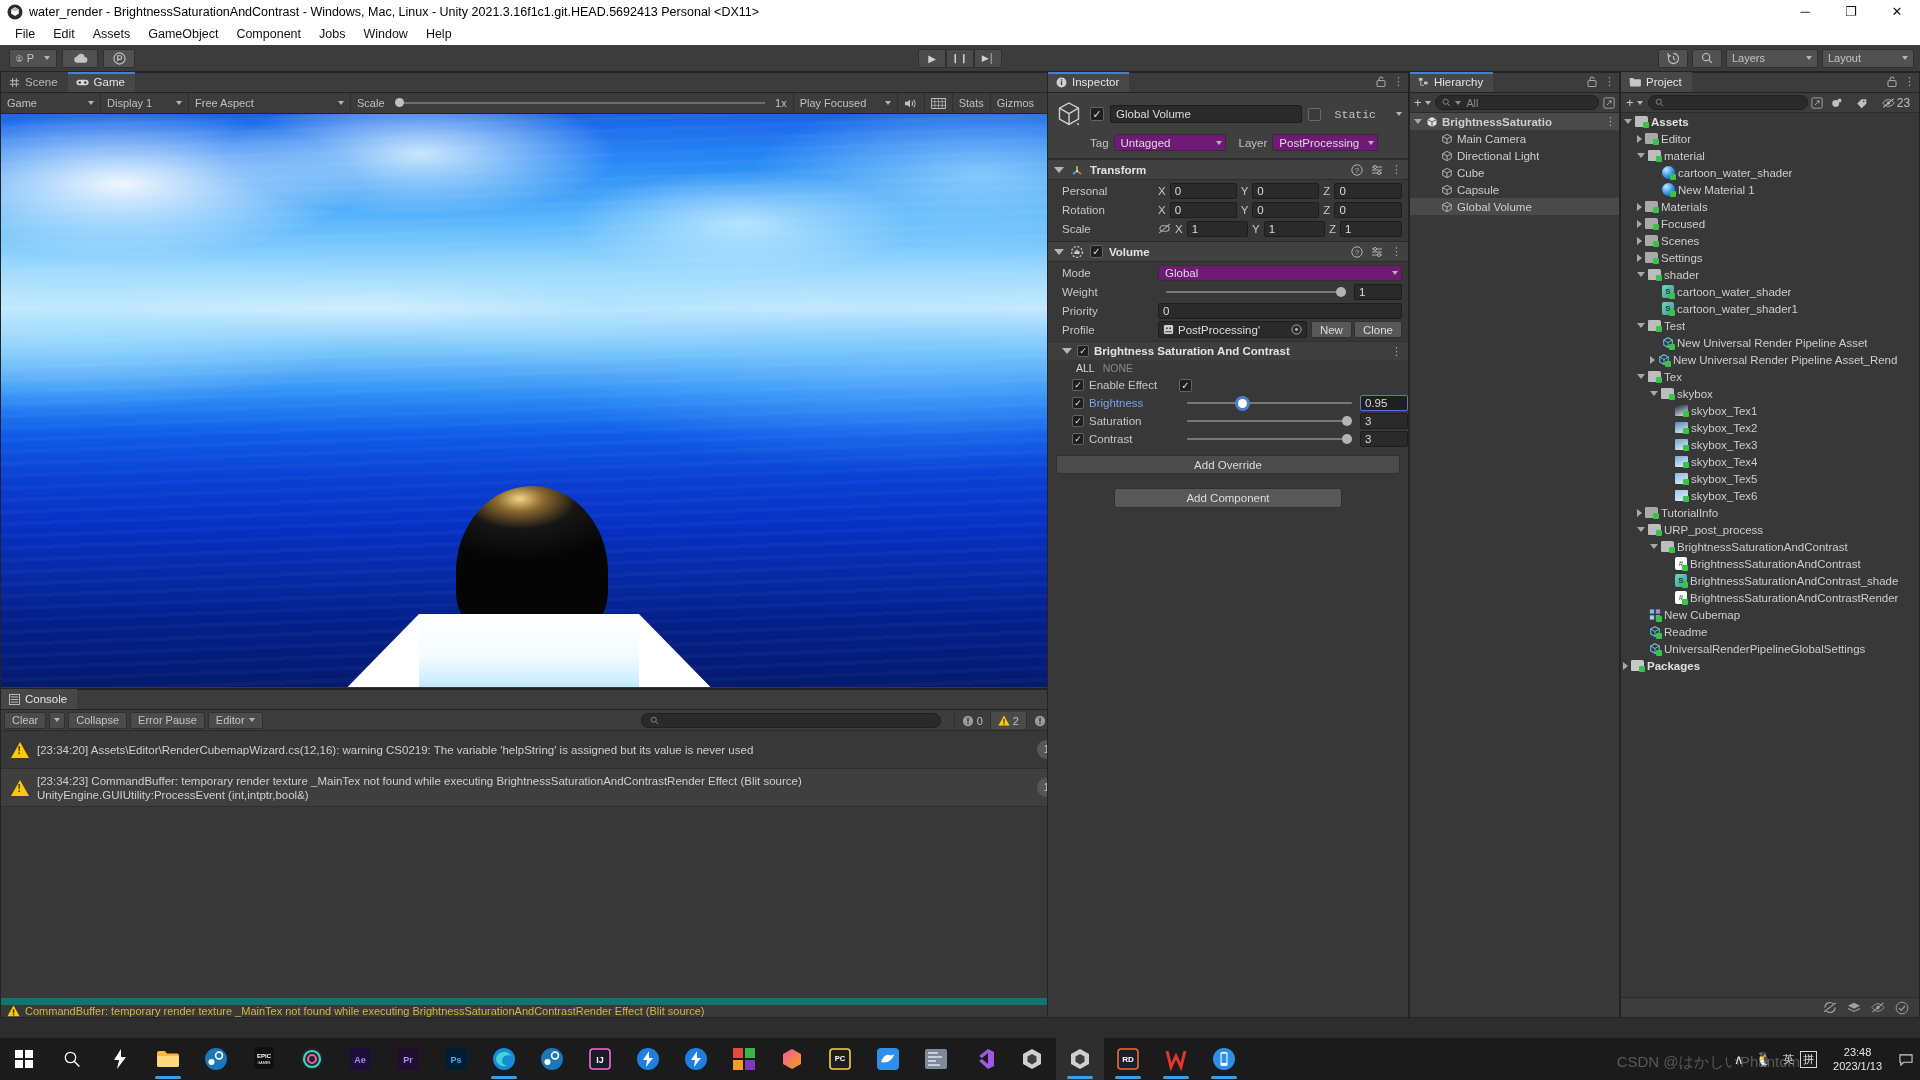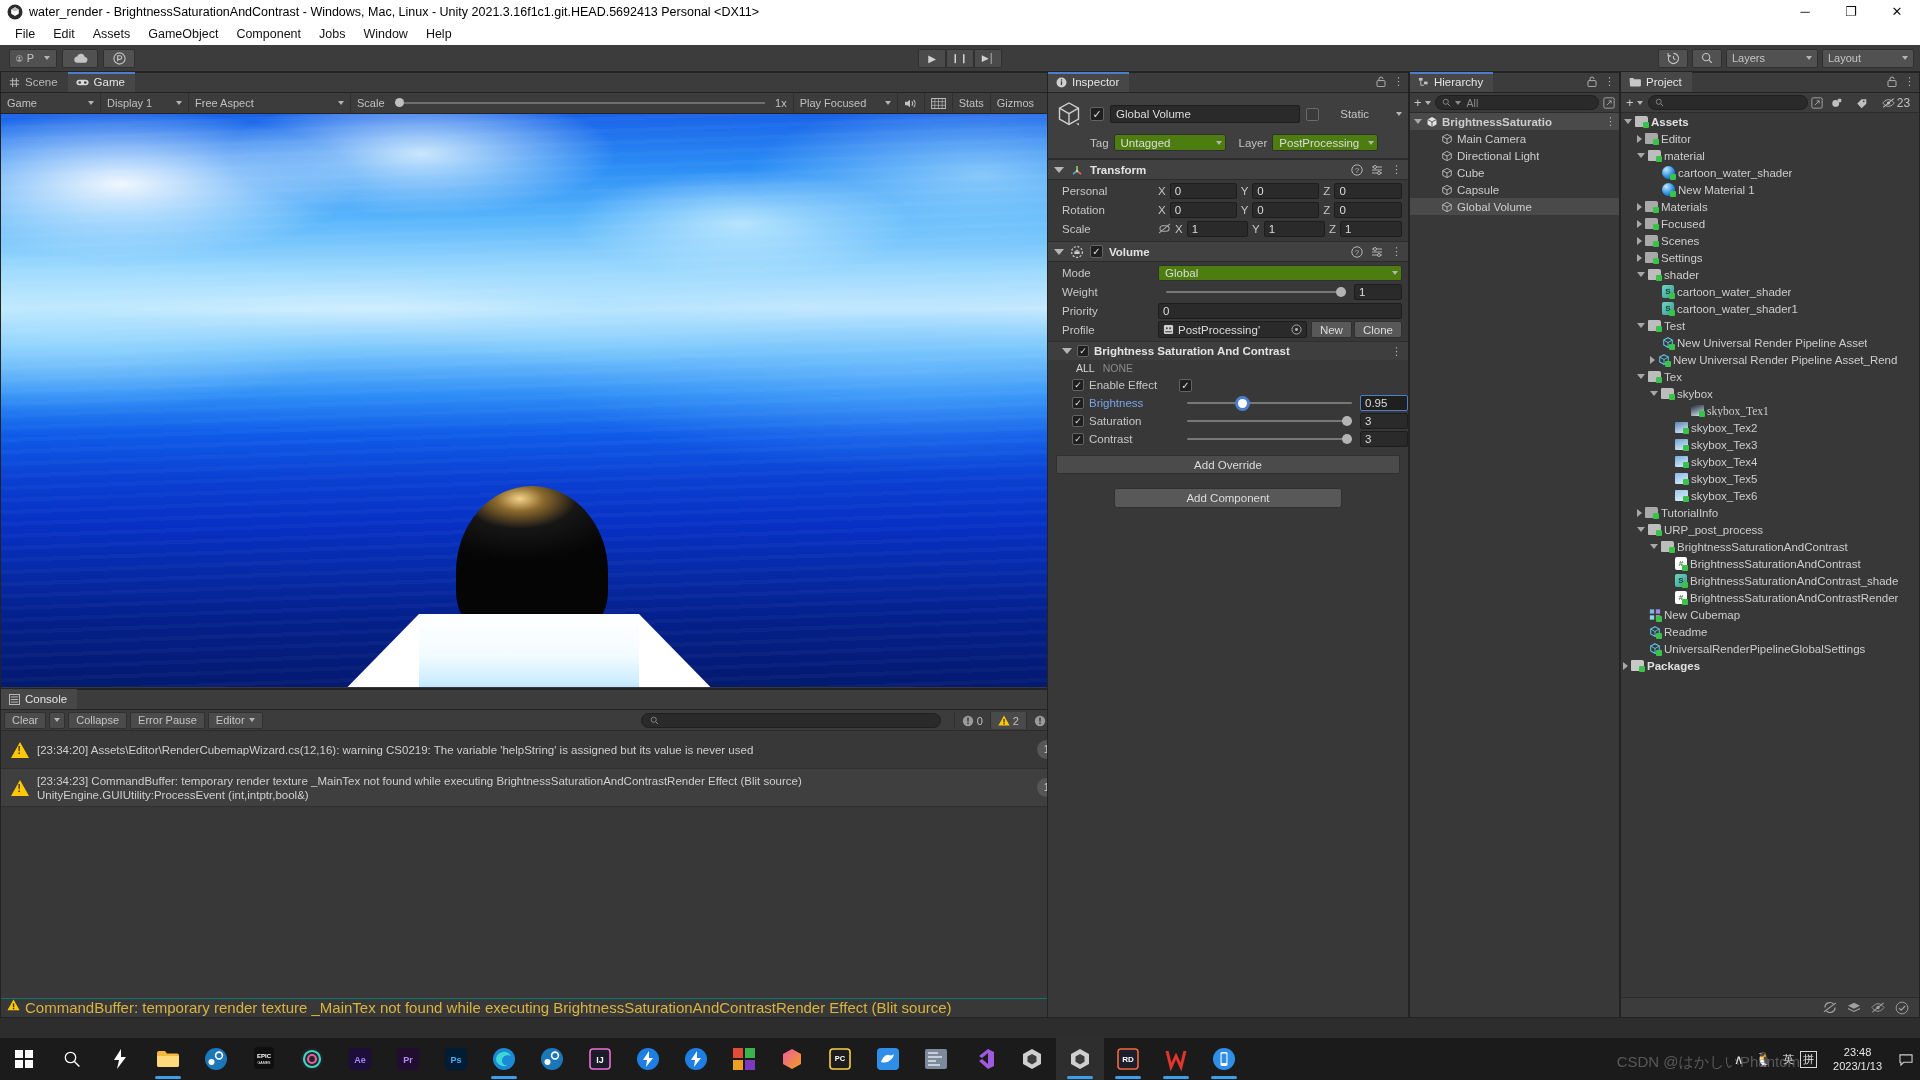--- a/index.html
+++ b/index.html
@@ -165,44 +165,44 @@
   .warn-tri {
     width: 0; height: 0; border-left: 9px solid transparent; border-right: 9px solid transparent;
     border-bottom: 16px solid #ffc808; margin-right: 8px; position: relative; flex: none;
   }
   .warn-tri::after {
     content: "!"; position: absolute; left: -2.5px; top: 3px; font-size: 10px;
     font-weight: bold; color: #3a2e00;
   }
   .console-status {
     position: absolute; bottom: 0; left: 0; right: 0; height: 19px;
-    background: #383838; border-top: 1px solid #0f766e; display: flex;
-    align-items: flex-start; padding-left: 6px; color: #d8b441; font-size: 15px;
+    background: #383838; border-top: 7px solid #0f766e; display: flex;
+    align-items: flex-end; padding-left: 6px; color: #d8b441; font-size: 11px;
   }
 
   
   #inspector-panel { left: 1047px; top: 72px; width: 362px; height: 946px; }
   .insp-body { padding: 0; overflow: hidden; height: 100%; }
   .insp-head { padding: 6px 6px 7px 6px; background: #3f3f3f; border-bottom: 1px solid #2c2c2c; }
   .insp-row1 { display: flex; align-items: center; gap: 6px; }
   .cube-icon { width: 30px; height: 30px; flex: none; }
   .ucheck {
     width: 14px; height: 14px; background: #1f1f1f; border: 1px solid #636363; border-radius: 2px;
     display: flex; align-items: center; justify-content: center; color: #e0e0e0; font-size: 11px; flex:none;
   }
   .utextfield {
     flex: 1; height: 18px; background: #2a2a2a; border: 1px solid #1d1d1d; border-radius: 2px;
     display: flex; align-items: center; padding: 0 5px; color: #dcdcdc; font-size: 11.5px;
   }
-  .static-box { display: flex; align-items: center; gap: 21px; font-size: 11.5px; }
+  .static-box { display: flex; align-items: center; gap: 14px; font-size: 11.5px; font-family: Liberation Mono, monospace; }
   .sq { width: 13px; height: 13px; background: #3b3b3b; border: 1px solid #6a6a6a; border-radius: 2px; }
   .insp-row2 { display: flex; align-items: center; gap: 5px; margin-top: 5px; padding-left: 36px; }
   .lbl { font-size: 11.5px; color: #c2c2c2; white-space: nowrap; }
   .udropdown {
-    height: 17px; background: #4d7c0f; border: 1px solid #303030; border-radius: 2px;
+    height: 17px; background: #701a75; border: 1px solid #303030; border-radius: 2px;
     display: flex; align-items: center; justify-content: space-between;
     padding: 0 3px 0 6px; font-size: 11.5px; color: #dcdcdc;
   }
   .comp-header {
     height: 21px; background: #414141; border-top: 1px solid #2c2c2c; border-bottom: 1px solid #2c2c2c;
     display: flex; align-items: center; gap: 6px; padding: 0 6px; position: relative;
   }
   .foldout { width: 0; height: 0; border-left: 5px solid transparent; border-right: 5px solid transparent;
              border-top: 6px solid #b5b5b5; flex: none; }
   .comp-title { font-size: 11.5px; font-weight: bold; color: #e2e2e2; }
@@ -1051,21 +1051,21 @@
         <div class="proj-row" style="padding-left: 16px;">
           <span class="tri open"></span>
           <span class="folder-ic open"></span>
           <span style="overflow:hidden;white-space:nowrap;">Tex</span>
         </div>
         <div class="proj-row" style="padding-left: 29px;">
           <span class="tri open"></span>
           <span class="folder-ic open"></span>
           <span style="overflow:hidden;white-space:nowrap;">skybox</span>
         </div>
-        <div class="proj-row" style="padding-left: 58px; font-family: Liberation Serif, serif;">
+        <div class="proj-row" style="padding-left: 42px;">
           <span class="tri none"></span>
           <span class="tex-ic" style="background:linear-gradient(160deg, #1d2a38, #dfeefb);"></span>
           <span style="overflow:hidden;white-space:nowrap;">skybox_Tex1</span>
         </div>
         <div class="proj-row" style="padding-left: 42px;">
           <span class="tri none"></span>
           <span class="tex-ic" style="background:linear-gradient(160deg, #5b86b8, #dfeefb);"></span>
           <span style="overflow:hidden;white-space:nowrap;">skybox_Tex2</span>
         </div>
         <div class="proj-row" style="padding-left: 42px;">

